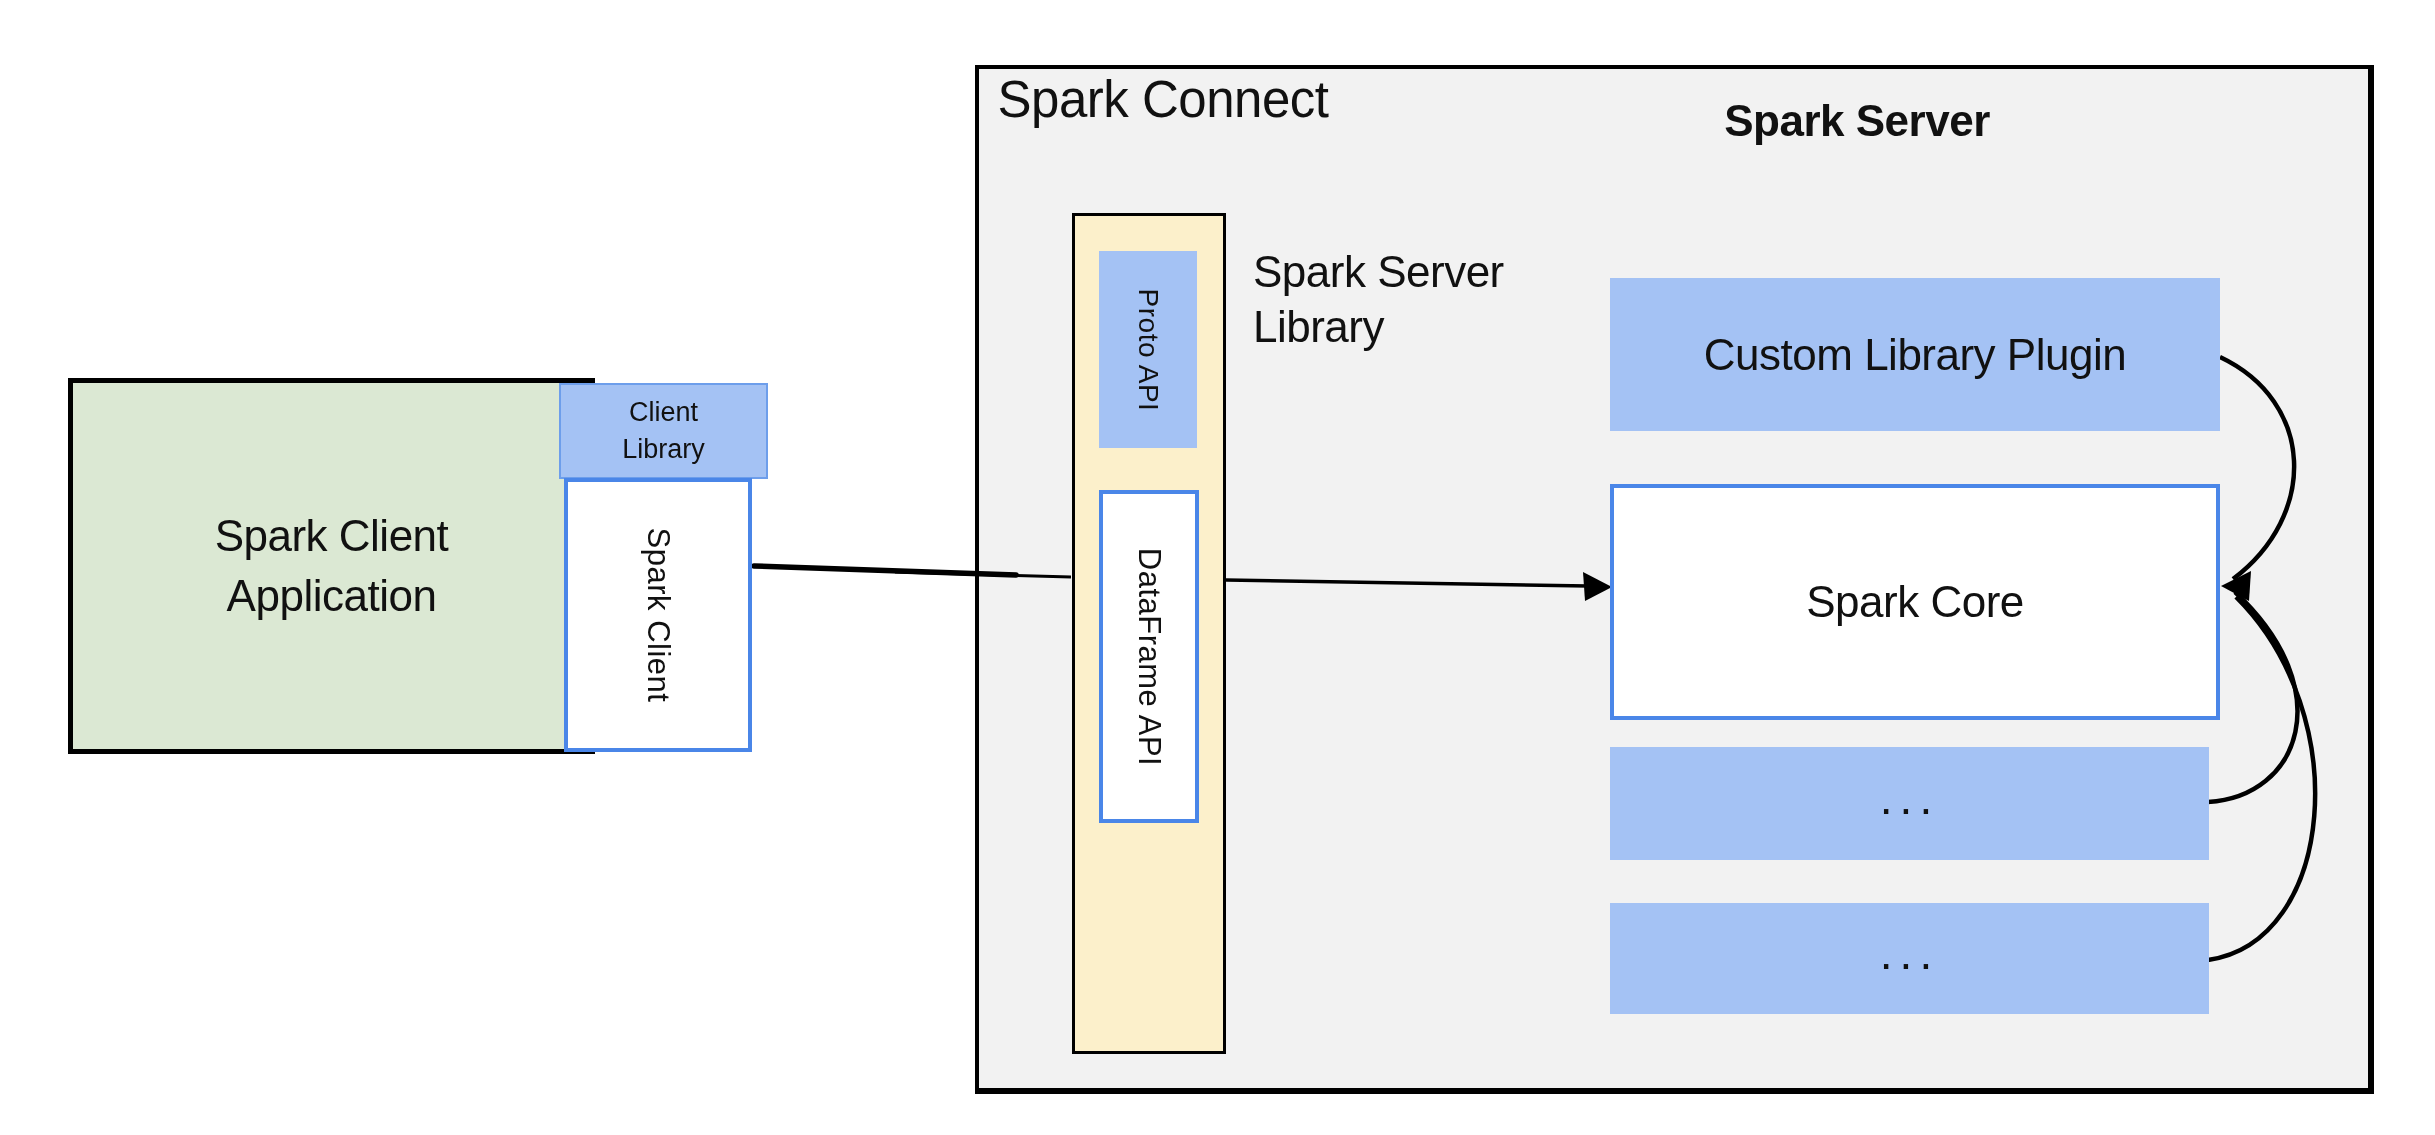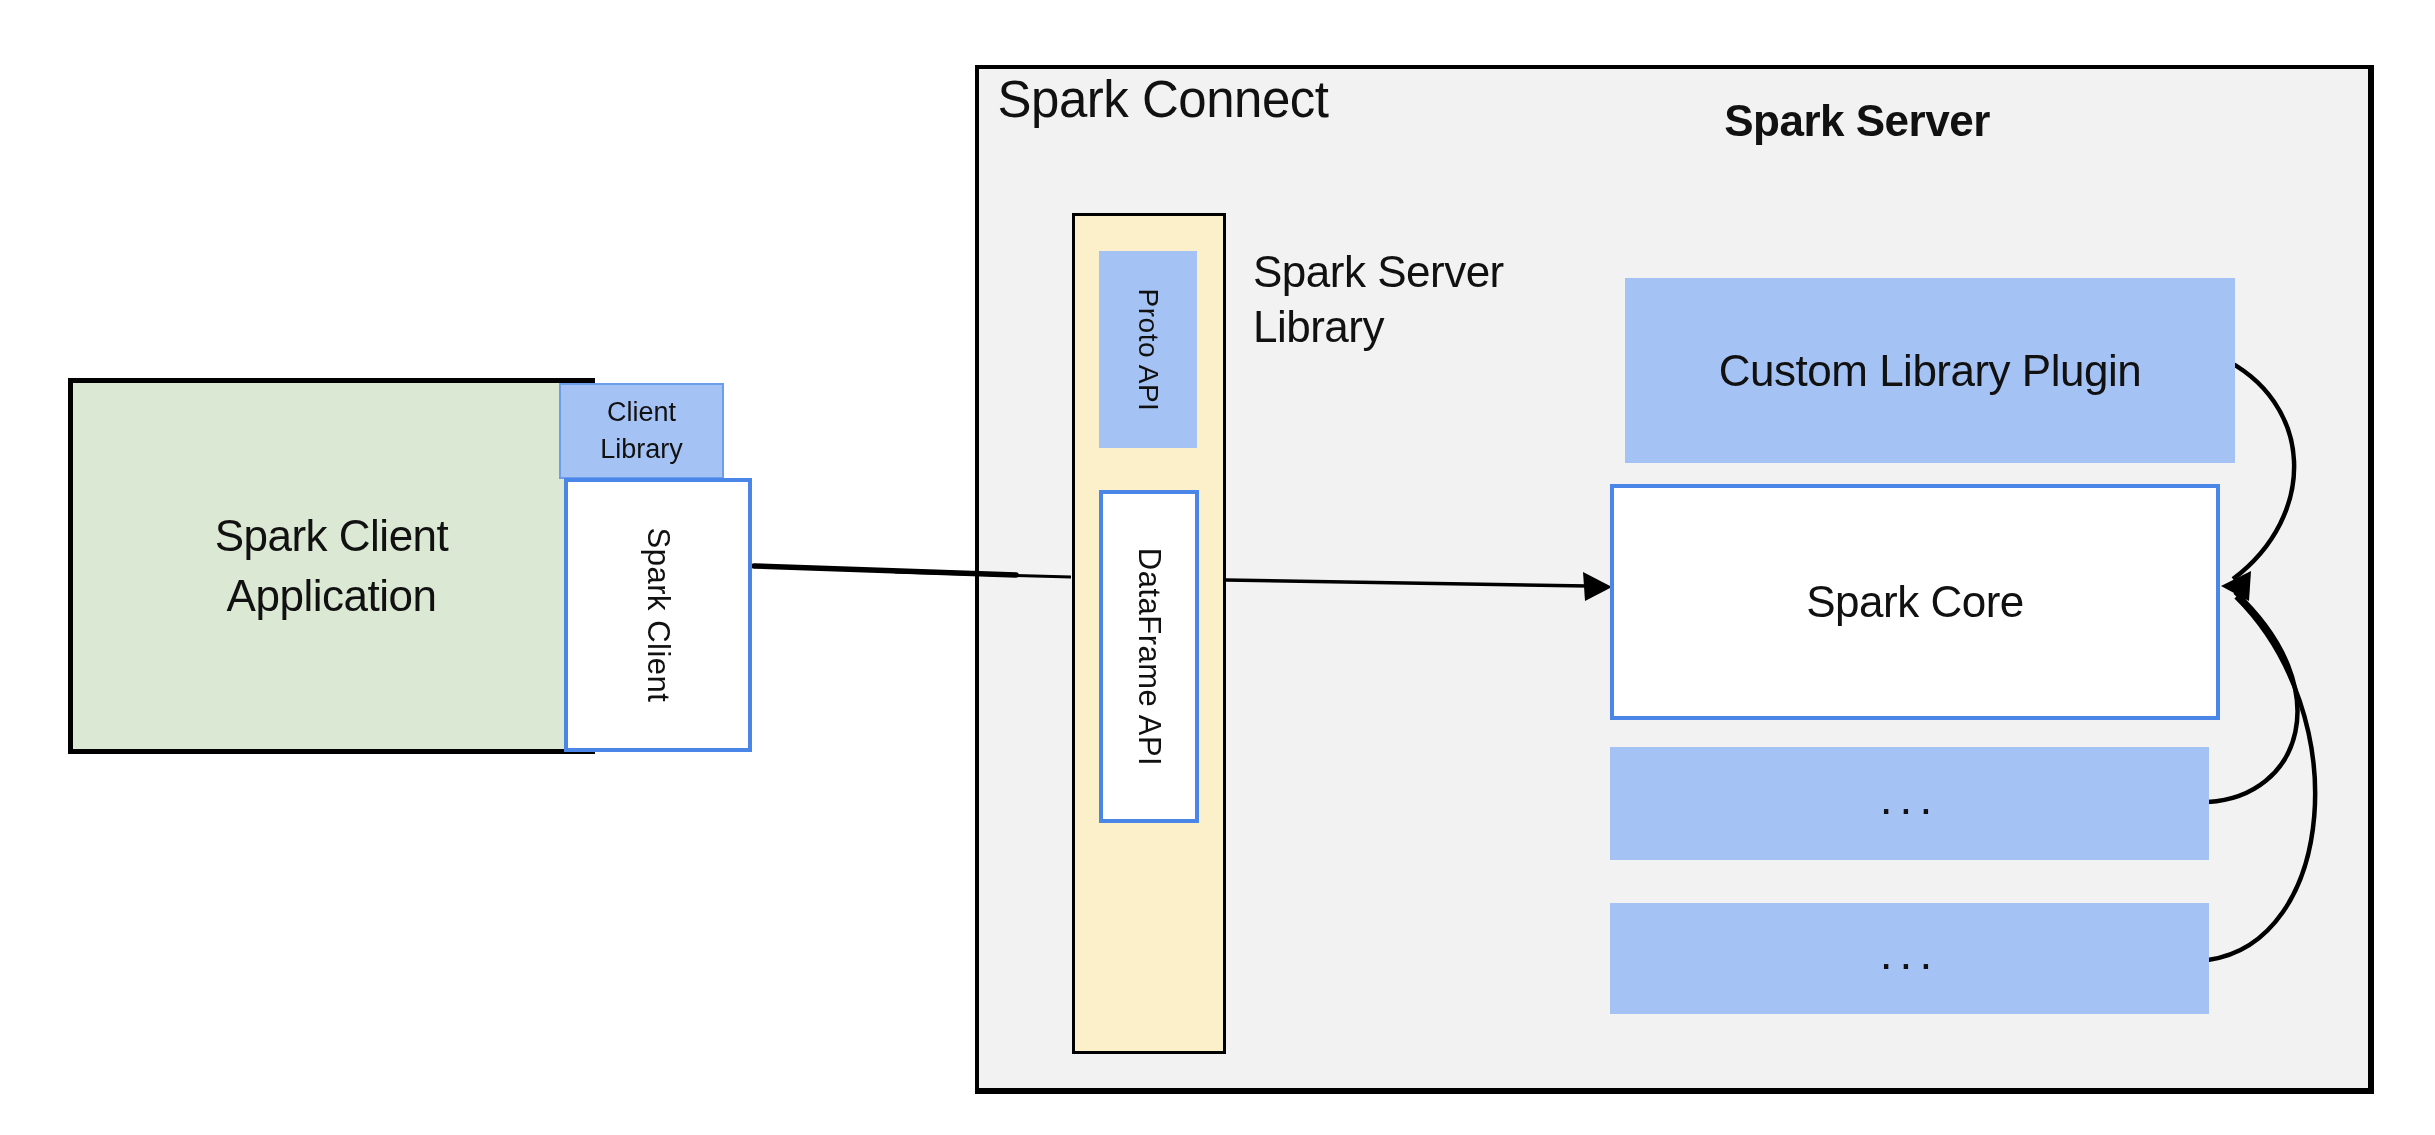--- a/index.html
+++ b/index.html
@@ -33,21 +33,21 @@
   .green-box {
     left: 68px; top: 378px; width: 527px; height: 376px;
     background: #dbe8d3;
     border: 5px solid #000000;
     display: flex; align-items: center; justify-content: center;
     text-align: center;
   }
 
   
   .package-box {
-    left: 559px; top: 383px; width: 165px; height: 96px;
+    left: 559px; top: 383px; width: 209px; height: 96px;
     background: #a4c2f4;
     border: 2px solid #6d9eeb;
     display: flex; align-items: center; justify-content: center;
     text-align: center;
   }
   .spark-client-box {
     left: 564px; top: 478px; width: 188px; height: 274px;
     background: #ffffff;
     border: 4px solid #4a86e8;
   }
@@ -63,23 +63,23 @@
     background: #a4c2f4;
   }
   .dataframe-box {
     left: 1099px; top: 490px; width: 100px; height: 333px;
     background: #ffffff;
     border: 4px solid #4a86e8;
   }
 
   
   .plugin-box {
-    left: 1610px; top: 278px; width: 610px; height: 185px;
-    background: #a4c2f4;
-    display: flex; align-items: center; justify-content: center; margin-left: 15px;
+    left: 1610px; top: 278px; width: 610px; height: 153px;
+    background: #a4c2f4;
+    display: flex; align-items: center; justify-content: center;
   }
   .core-box {
     left: 1610px; top: 484px; width: 610px; height: 236px;
     background: #ffffff;
     border: 4px solid #4a86e8;
     display: flex; align-items: center; justify-content: center;
   }
   .module-box-1 {
     left: 1610px; top: 747px; width: 599px; height: 113px;
     background: #a4c2f4;

